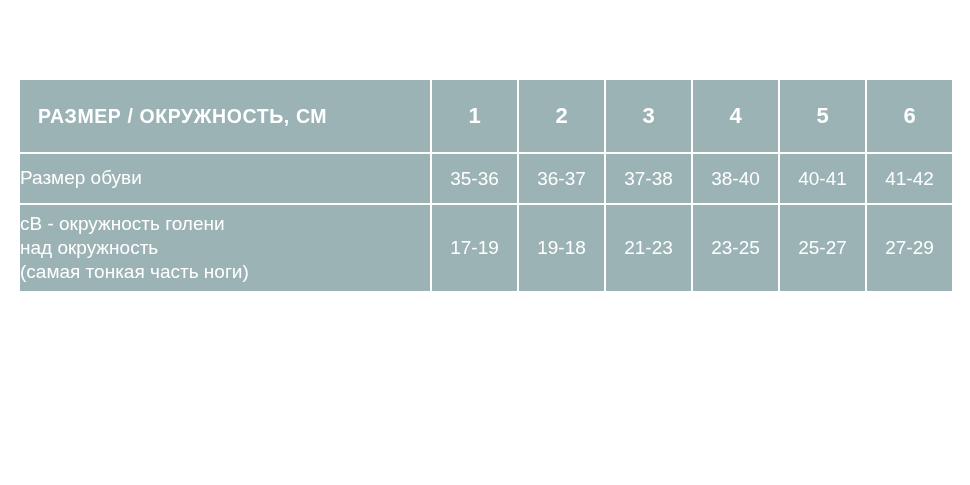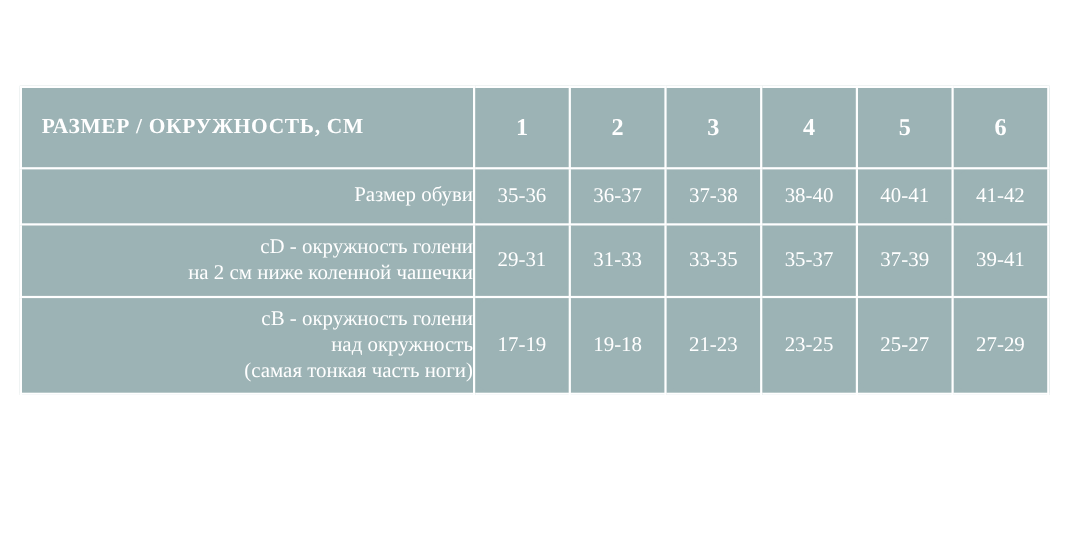--- a/index.html
+++ b/index.html
@@ -24,42 +24,41 @@
     width: 934px;
     table-layout: fixed;
     background: #9cb3b5;
   }
   table.size-table td, table.size-table th {
     border: 2px solid #ffffff;
     color: #ffffff;
     vertical-align: middle;
     background: #9cb3b5;
     padding: 0;
-    font-family: Liberation Serif, serif;
   }
   
   col.c-label { width: 412px; }
   col.c-num { width: 87px; }
 
   .head-row th.label {
     text-align: left;
     font-size: 19.5px;
     font-weight: bold;
     letter-spacing: 0.6px;
     padding: 12px 0 12px 18px;
     height: 48px;
   }
   .head-row th.num {
     text-align: center;
     font-size: 22px;
     font-weight: bold;
     height: 48px;
   }
   td.rowlabel {
-    text-align: right;
+    text-align: left;
     font-size: 19px;
     font-weight: normal;
     padding: 10px 0 10px 18px;
     line-height: 1.28;
   }
   td.val {
     text-align: center;
     font-size: 19px;
     font-weight: normal;
     border-radius: 20px;
@@ -100,32 +99,20 @@
         <td class="rowlabel">
           <span class="nowrap-line">Размер обуви</span>
         </td>
         <td class="val">35-36</td>
         <td class="val">36-37</td>
         <td class="val">37-38</td>
         <td class="val">38-40</td>
         <td class="val">40-41</td>
         <td class="val">41-42</td>
       </tr>
-      <tr class="r2">
-        <td class="rowlabel">
-          <span class="nowrap-line">cD - окружность  голени</span>
-          <span class="nowrap-line">на 2 см ниже коленной чашечки</span>
-        </td>
-        <td class="val">29-31</td>
-        <td class="val">31-33</td>
-        <td class="val">33-35</td>
-        <td class="val">35-37</td>
-        <td class="val">37-39</td>
-        <td class="val">39-41</td>
-      </tr>
       <tr class="r3">
         <td class="rowlabel">
           <span class="nowrap-line">cB - окружность  голени</span>
           <span class="nowrap-line">над окружность</span>
           <span class="nowrap-line">(самая тонкая часть ноги)</span>
         </td>
         <td class="val">17-19</td>
         <td class="val">19-18</td>
         <td class="val">21-23</td>
         <td class="val">23-25</td>

